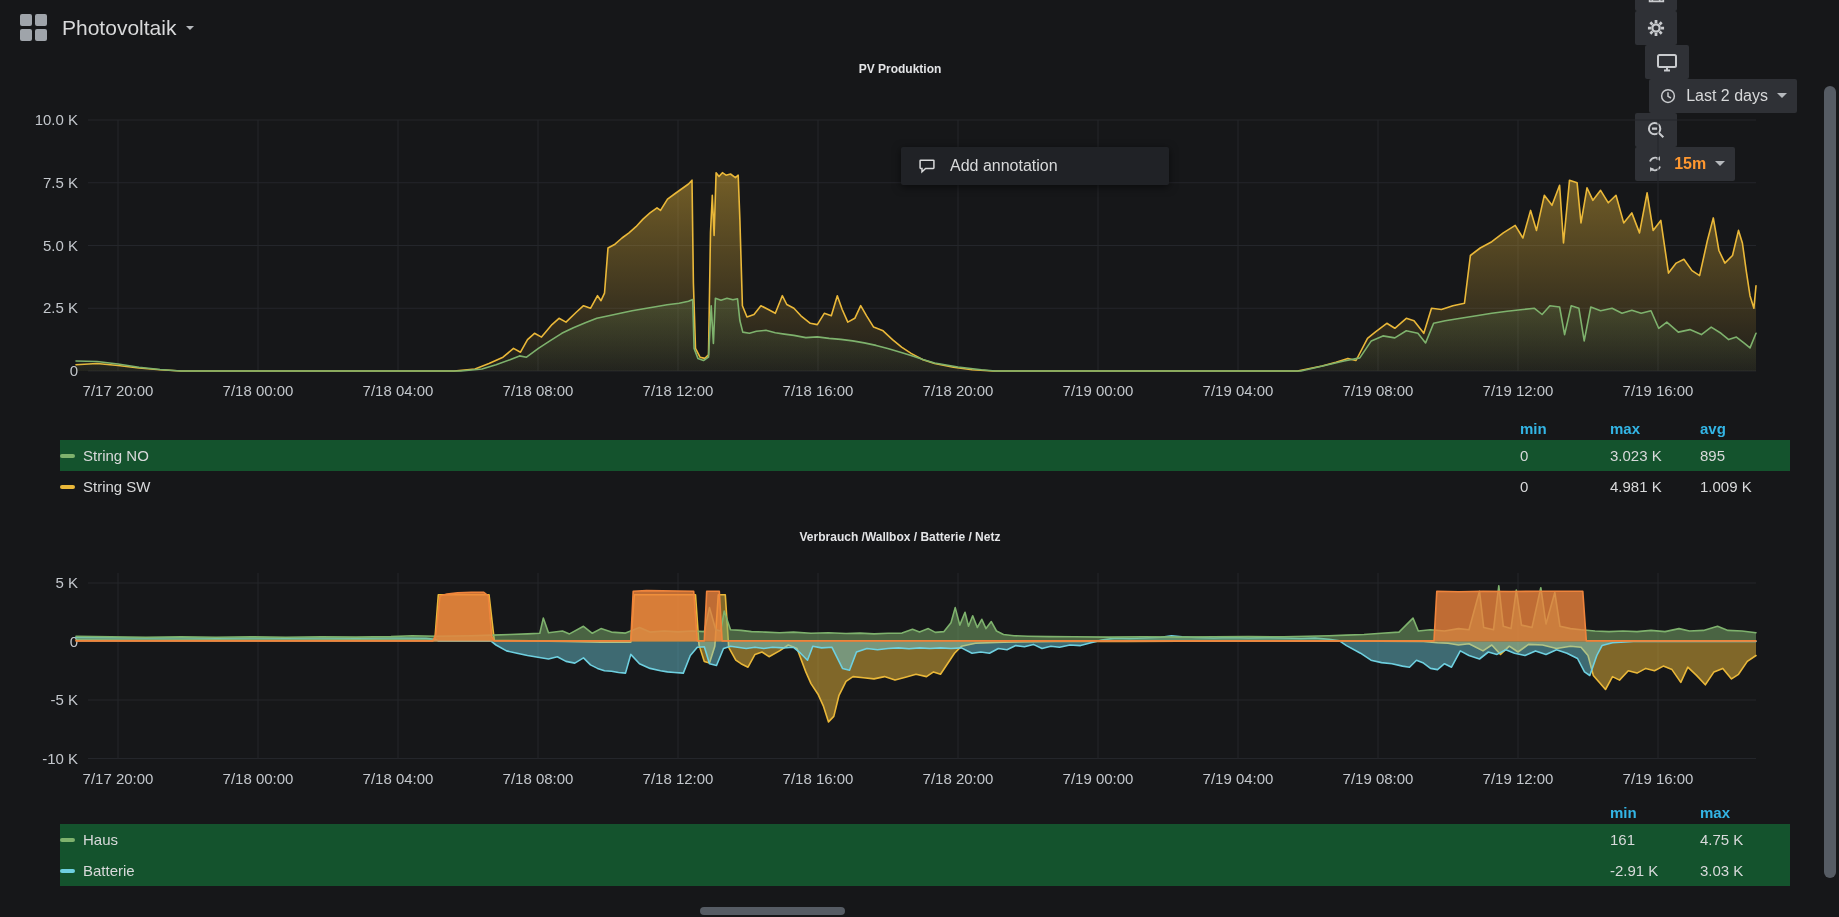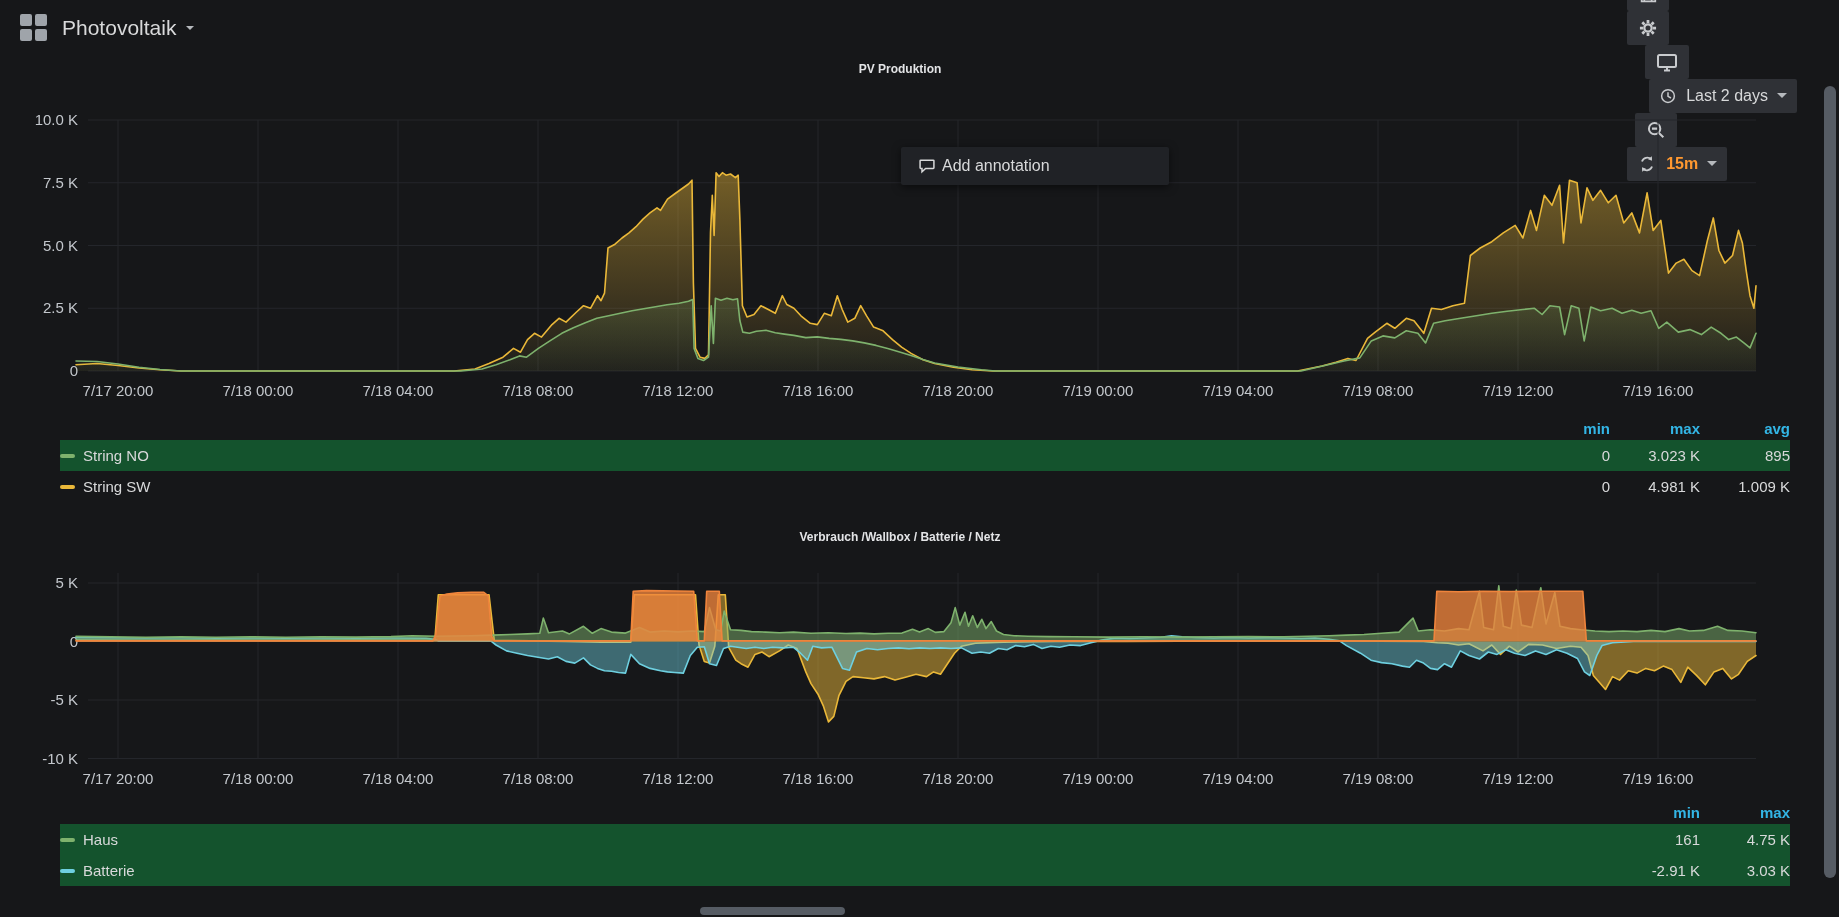--- a/index.html
+++ b/index.html
@@ -12,52 +12,52 @@
   .navbar{position:absolute;top:0;left:0;right:0;height:55px;
     display:flex;align-items:center;justify-content:space-between;
     padding:0 42px 0 20px;box-sizing:border-box;}
   .nav-left{display:flex;align-items:center;gap:15px;}
   .grid-icon{width:27px;height:27px;display:grid;grid-template-columns:12px 12px;grid-template-rows:12px 12px;gap:3px;}
   .grid-icon span{background:#9fa4aa;border-radius:2px;}
   .nav-title{font-size:21px;color:#d8d9da;}
   .caret{width:0;height:0;border-left:5px solid transparent;border-right:5px solid transparent;border-top:5px solid #b6b9bd;display:inline-block;}
   .caret.sm{border-left-width:4px;border-right-width:4px;border-top-width:4px;}
   .nav-right{display:flex;align-items:flex-start;flex-direction:column;}
-  .nav-btn{height:34px;min-width:40px;background:#2f3136;border-radius:2px;margin-left:0;
+  .nav-btn{height:34px;min-width:40px;background:#2f3136;border-radius:2px;margin-left:8px;
     display:flex;align-items:center;justify-content:center;gap:9px;padding:0 10px;box-sizing:border-box;
     font-size:16px;color:#d8d9da;cursor:pointer;}
   .nav-btn svg{display:block;}
   .ml16{margin-left:18px!important;}
   .ml22{margin-left:22px!important;}
   .ml8{margin-left:8px!important;}
   .refresh-val{color:#ff9830;font-weight:700;font-size:16px;}
   
   .panel-title{position:absolute;left:0;width:1800px;text-align:center;
     font-size:12px;font-weight:700;color:#e3e4e6;cursor:pointer;}
   #title1{top:62px;}
   #title2{top:530px;}
   
   svg.chart{position:absolute;left:0;}
   #chart1{top:90px;}
   #chart2{top:550px;}
   
   .popup{position:absolute;left:901px;top:147px;width:268px;height:38px;background:#202226;
-    border-radius:2px;display:flex;align-items:center;gap:5px;padding:0 16px;box-sizing:border-box;
+    border-radius:2px;display:flex;align-items:center;gap:13px;padding:0 16px;box-sizing:border-box;
     font-size:16px;color:#d8d9da;box-shadow:0 2px 8px rgba(0,0,0,.55);z-index:5;cursor:pointer;}
   
   .legend{position:absolute;left:60px;width:1740px;box-sizing:border-box;padding-right:10px;font-size:15px;}
   #legend1{top:416px;}
   #legend2{top:800px;}
   .lrow{display:flex;align-items:center;height:31px;}
   .lrow.head{height:24px;font-weight:700;color:#33b5e5;}
   .lrow.hl{background:#14532d;}
   .swatch{width:15px;height:4px;border-radius:2px;margin-right:8px;flex:0 0 auto;}
   .lname{color:#d8d9da;cursor:pointer;}
   .lspacer{flex:1;}
-  .lcell{width:90px;text-align:right;color:#d8d9da;}
+  .lcell{width:90px;text-align:left;color:#d8d9da;}
   .lrow.head .lcell{color:#33b5e5;cursor:pointer;}
   
   .vscroll{position:absolute;right:3px;top:86px;width:12px;height:792px;background:#565c64;border-radius:6px;}
   .hscroll{position:absolute;left:700px;bottom:2px;width:145px;height:8px;background:#565c64;border-radius:4px;}
 </style>
 </head>
 <body>
 
 <div class="navbar">
   <div class="nav-left">

